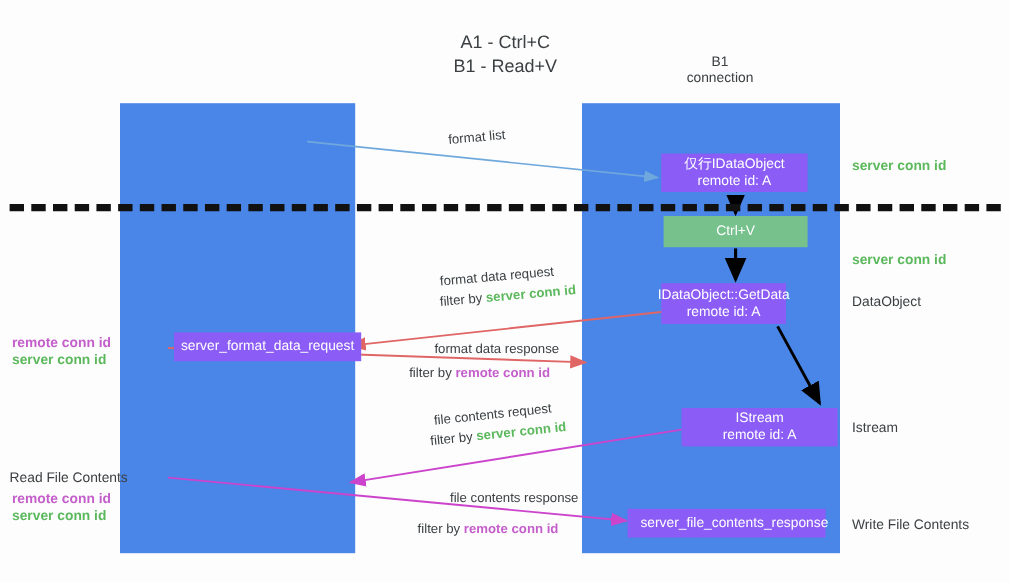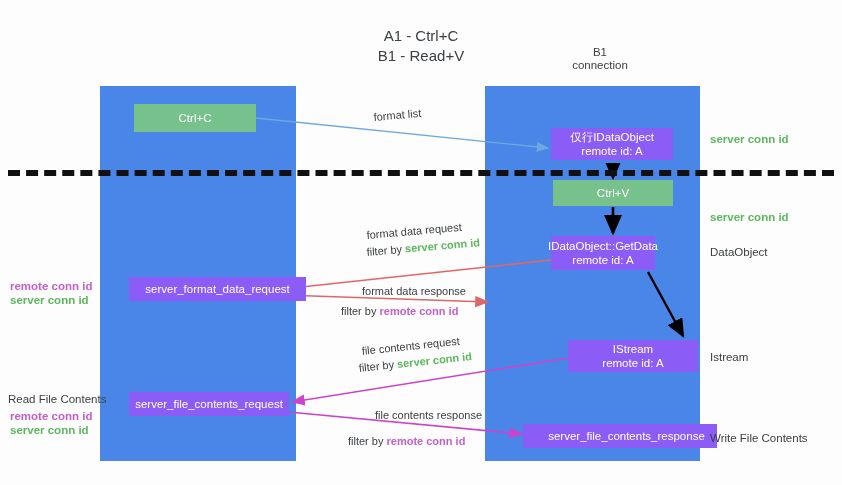--- a/index.html
+++ b/index.html
@@ -134,53 +134,47 @@
 
     <line x1="140" y1="290" x2="488" y2="302" stroke="#e06666" stroke-width="1.6" marker-end="url(#ah-red)"></line>
 
     <line x1="648" y1="272" x2="683" y2="336" stroke="#000000" stroke-width="2.4" marker-end="url(#ah-black)"></line>
 
     <line x1="568" y1="358" x2="292" y2="402" stroke="#cc44cc" stroke-width="1.6" marker-end="url(#ah-magenta)"></line>
 
     <line x1="140" y1="398" x2="522" y2="434" stroke="#cc44cc" stroke-width="1.6" marker-end="url(#ah-magenta)"></line>
   </svg>
 
-  <div class="node green" style="left:134px; top:104px; width:122px; height:28px;">
-    <div>Ctrl+C</div>
-  </div>
 
   <div class="node orange" style="left:551px; top:128px; width:122px; height:32px;">
     <div>仅行IDataObject</div>
     <div>remote id: A</div>
   </div>
 
   <div class="node green" style="left:553px; top:180px; width:120px; height:26px;">
     <div>Ctrl+V</div>
   </div>
 
   <div class="node orange" style="left:551px; top:236px; width:104px; height:34px;text-align:right;">
     <div>IDataObject::GetData</div>
     <div>remote id: A</div>
   </div>
 
-  <div class="node orange" style="left:129px; top:277px; width:177px; height:24px;align-items:center;">
+  <div class="node orange" style="left:145px; top:277px; width:156px; height:24px;align-items:center;">
     <div>server_format_data_request</div>
   </div>
 
 
   <div class="node orange" style="left:568px; top:340px; width:130px; height:32px;">
     <div>IStream</div>
     <div>remote id: A</div>
   </div>
 
-  <div class="node orange" style="left:129px; top:392px; width:160px; height:24px;">
-    <div>server_file_contents_request</div>
-  </div>
-
-  <div class="node orange" style="left:523px; top:424px; width:194px; height:24px;padding-left:19px;">
+
+  <div class="node orange" style="left:523px; top:424px; width:165px; height:24px;padding-left:19px;">
     <div>server_file_contents_response</div>
   </div>
 
   <div class="edge-label rot" style="left:373px; top:110px; transform: rotate(-5deg);">format list</div>
 
   <div class="edge-label rot" style="left:366px; top:228px; transform: rotate(-5deg);">format data request</div>
   <div class="edge-label rot" style="left:366px; top:245px; transform: rotate(-5deg);">
     <span>filter by </span><span class="lbl-green">server conn id</span>
   </div>
 

